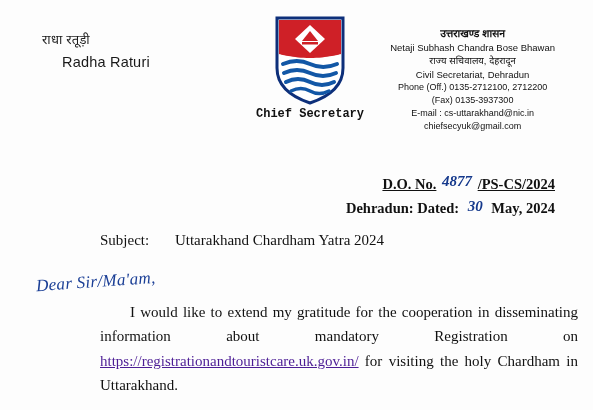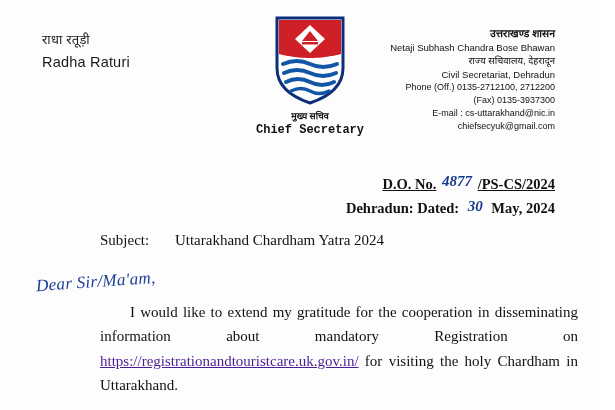--- a/index.html
+++ b/index.html
@@ -40,20 +40,21 @@
     font-size: 13px;
     color: #1a1a1a;
     letter-spacing: 0.2px;
     margin-bottom: 6px;
   }
   .lh-left .eng-name {
     font-family: "Liberation Sans", sans-serif;
     font-size: 14.5px;
     color: #1a1a1a;
     letter-spacing: 0.2px;
+    margin-left: 20px;
   }
 
   
   .emblem-wrap {
     position: absolute;
     left: 255px;
     top: 14px;
     width: 110px;
     text-align: center;
   }
@@ -77,21 +78,21 @@
     color: #111;
     margin-top: 1px;
     font-weight: bold;
   }
 
   
   .lh-right {
     position: absolute;
     right: 38px;
     top: 26px;
-    text-align: right;
+    text-align: center;
     font-family: "Liberation Sans", sans-serif;
     color: #111;
     line-height: 1.42;
   }
   .lh-right .r-hi {
     font-size: 10.5px;
     font-weight: bold;
   }
   .lh-right .r-en-bold {
     font-size: 10.5px;
@@ -230,21 +231,20 @@
           <polygon points="37,11 52,25 37,39 22,25" fill="#ffffff"></polygon>
           <polygon points="37,17 45,27 29,27" fill="#cf2027"></polygon>
           <rect x="29" y="28" width="16" height="2.5" fill="#cf2027"></rect>
 
           <path d="M10 50 Q24 44 37 50 Q50 56 64 50" stroke="#1257a6" stroke-width="4" fill="none" stroke-linecap="round"></path>
           <path d="M11 59 Q24 53 37 59 Q50 65 63 59" stroke="#1257a6" stroke-width="4" fill="none" stroke-linecap="round"></path>
           <path d="M13 68 Q25 62 37 68 Q49 74 61 68" stroke="#1257a6" stroke-width="4" fill="none" stroke-linecap="round"></path>
           <path d="M18 77 Q28 72 37 77 Q46 82 56 77" stroke="#1257a6" stroke-width="3.5" fill="none" stroke-linecap="round"></path>
         </svg>
       </div>
-      <div class="emblem-caption-hi">मुख्य सचिव</div>
       <div class="emblem-caption-en">Chief Secretary</div>
     </div>
 
     <div class="lh-right">
       <div class="r-hi">उत्तराखण्ड शासन</div>
       <div class="r-line">Netaji Subhash Chandra Bose Bhawan</div>
       <div class="r-line">राज्य सचिवालय, देहरादून</div>
       <div class="r-line">Civil Secretariat, Dehradun</div>
       <div class="r-line small">Phone (Off.) 0135-2712100, 2712200</div>
       <div class="r-line small">(Fax) 0135-3937300</div>

